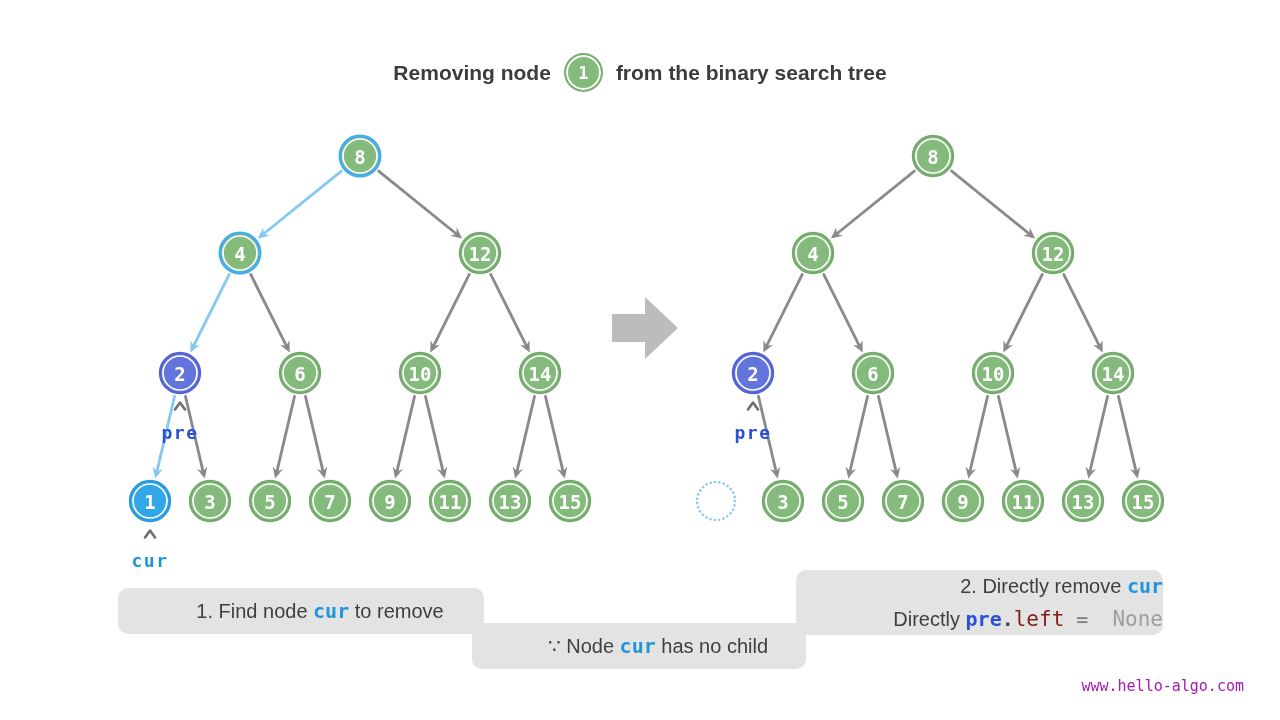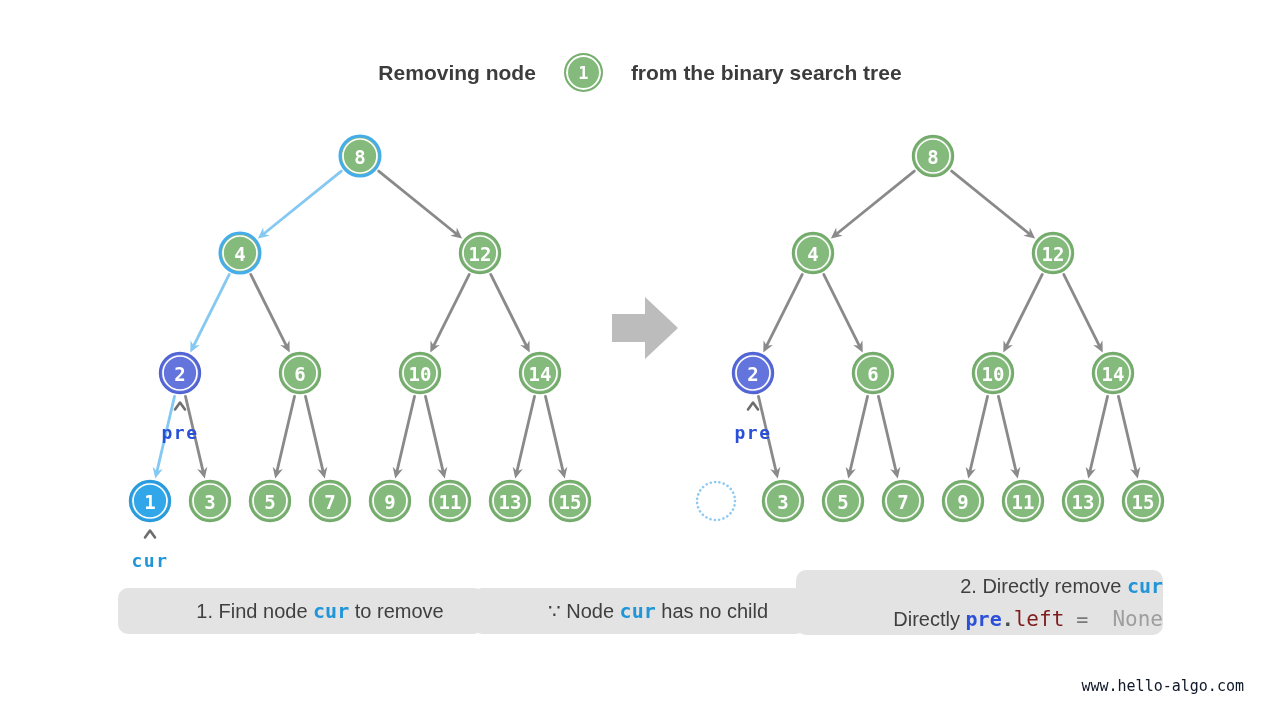--- a/index.html
+++ b/index.html
@@ -2,51 +2,51 @@
 <html><head>
 <meta charset="utf-8">
 <style>
   html,body{margin:0;padding:0;}
   body{
     width:1280px;height:720px;position:relative;background:#ffffff;
     font-family:"Liberation Sans",sans-serif;overflow:hidden;
   }
   .title-row{
     position:absolute;top:53px;left:0;width:100%;
-    display:flex;align-items:center;justify-content:center;gap:28px;
+    display:flex;align-items:center;justify-content:center;gap:13px;
     font-weight:bold;font-size:21px;color:#3C3C3C;
   }
   .title-node{
     width:39px;height:39px;border-radius:50%;
     background:#85BA7D;border:2px solid #79B071;
     box-shadow:inset 0 0 0 2px #ffffff;
     display:flex;align-items:center;justify-content:center;
     color:#ffffff;font-family:"DejaVu Sans Mono",monospace;
     font-size:17px;font-weight:bold;box-sizing:border-box;
   }
   #diagram{position:absolute;left:0;top:0;}
   .caption{
     position:absolute;background:#E3E3E3;border-radius:10px;
     color:#3F3F3F;font-size:20px;
     display:flex;flex-direction:column;justify-content:center;
     line-height:26px;white-space:pre;padding-left:38px;
   }
   #cap1{left:118px;top:588px;width:328px;height:46px;align-items:center;}
-  #cap2{left:472px;top:588px;width:296px;height:46px;align-items:center;}
+  #cap2{left:472px;top:623px;width:296px;height:46px;align-items:center;}
   #cap3{left:796px;top:570px;width:367px;height:65px;padding-left:24px;gap:7px;box-sizing:border-box;text-align:right;}
   #cap3 .line-1{padding-left:20px;}
   .seg-cur{font-family:"DejaVu Sans Mono",monospace;font-weight:bold;color:#2095D8;}
   .seg-pre{font-family:"DejaVu Sans Mono",monospace;font-weight:bold;color:#2B50D8;}
   .seg-dot{font-family:"DejaVu Sans Mono",monospace;font-weight:bold;color:#4A4A4A;}
   .seg-code{font-family:"DejaVu Sans Mono",monospace;color:#7f1d1d;font-size:21px;}
   .seg-eq{font-family:"DejaVu Sans Mono",monospace;color:#7A7A7A;}
   .seg-code-light{font-family:"DejaVu Sans Mono",monospace;color:#9E9E9E;font-size:21px;margin-left:12px;}
   .watermark{
     position:absolute;right:36px;top:677px;
-    font-family:"DejaVu Sans Mono",monospace;font-size:15px;color:#0f172a;
+    font-family:"DejaVu Sans Mono",monospace;font-size:15px;color:#a21caf;
   }
 </style>
 </head>
 <body>
 
 <div class="title-row">
   <span>Removing node</span>
   <span class="title-node">
     <span>1</span>
   </span>

